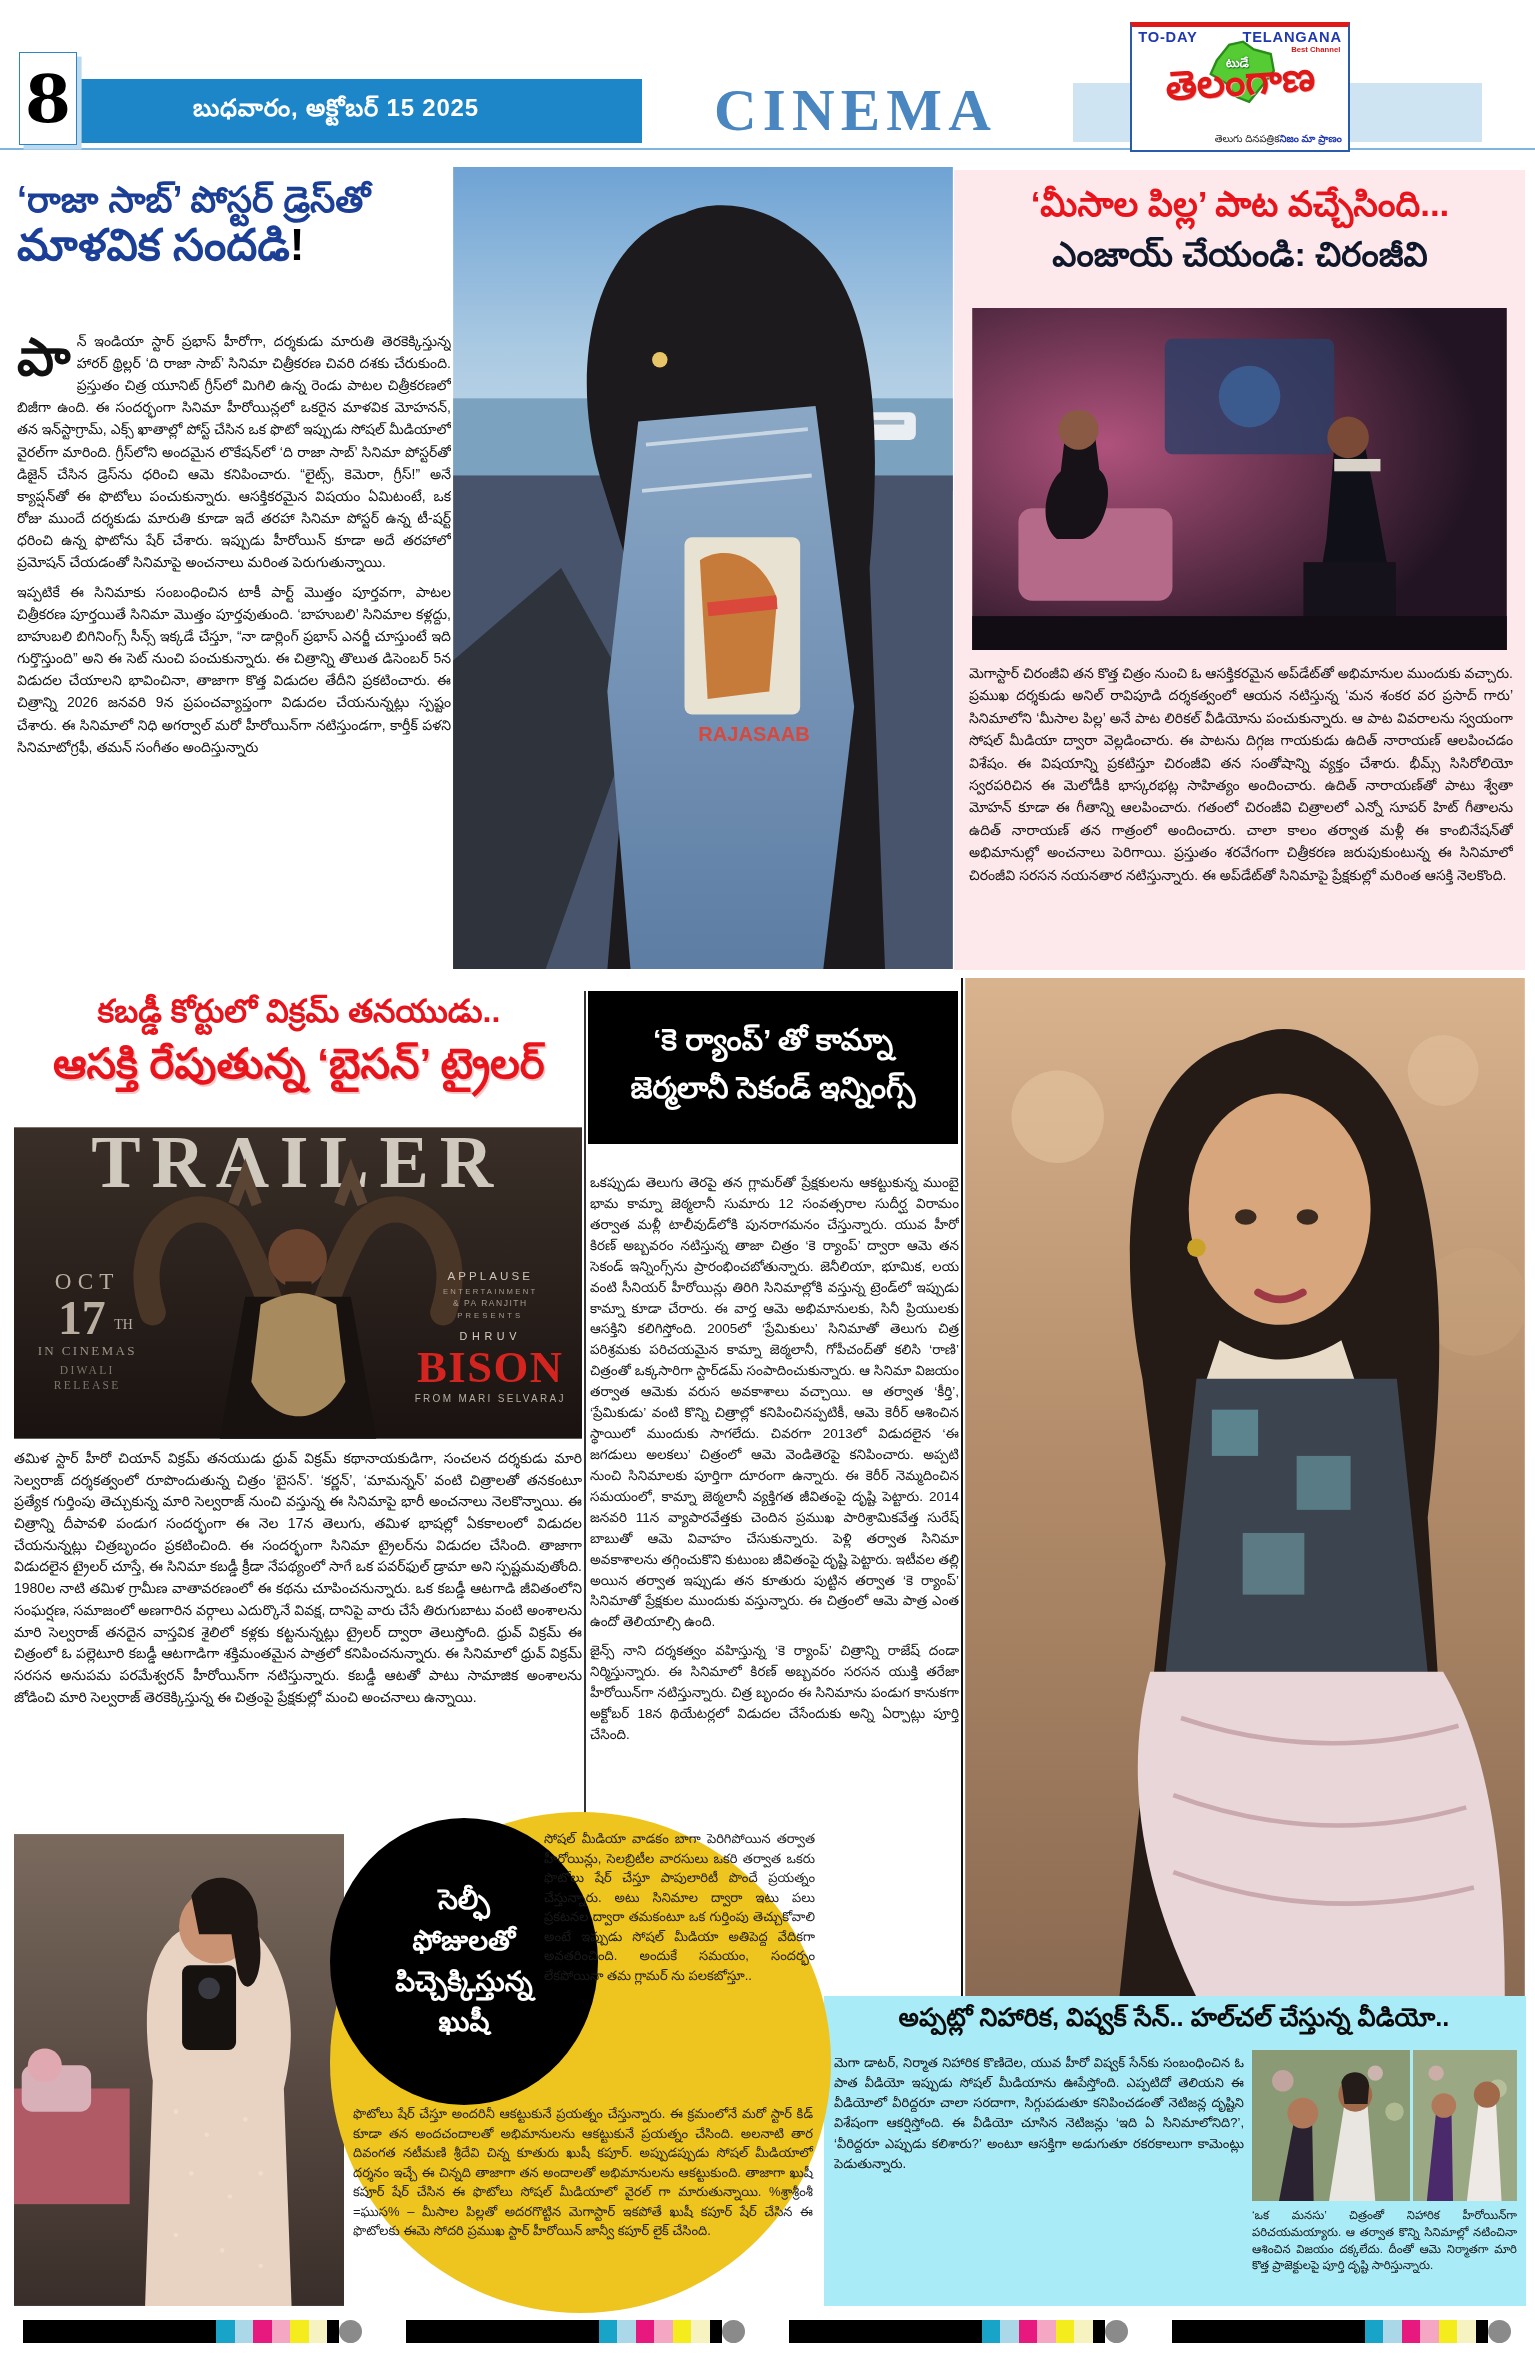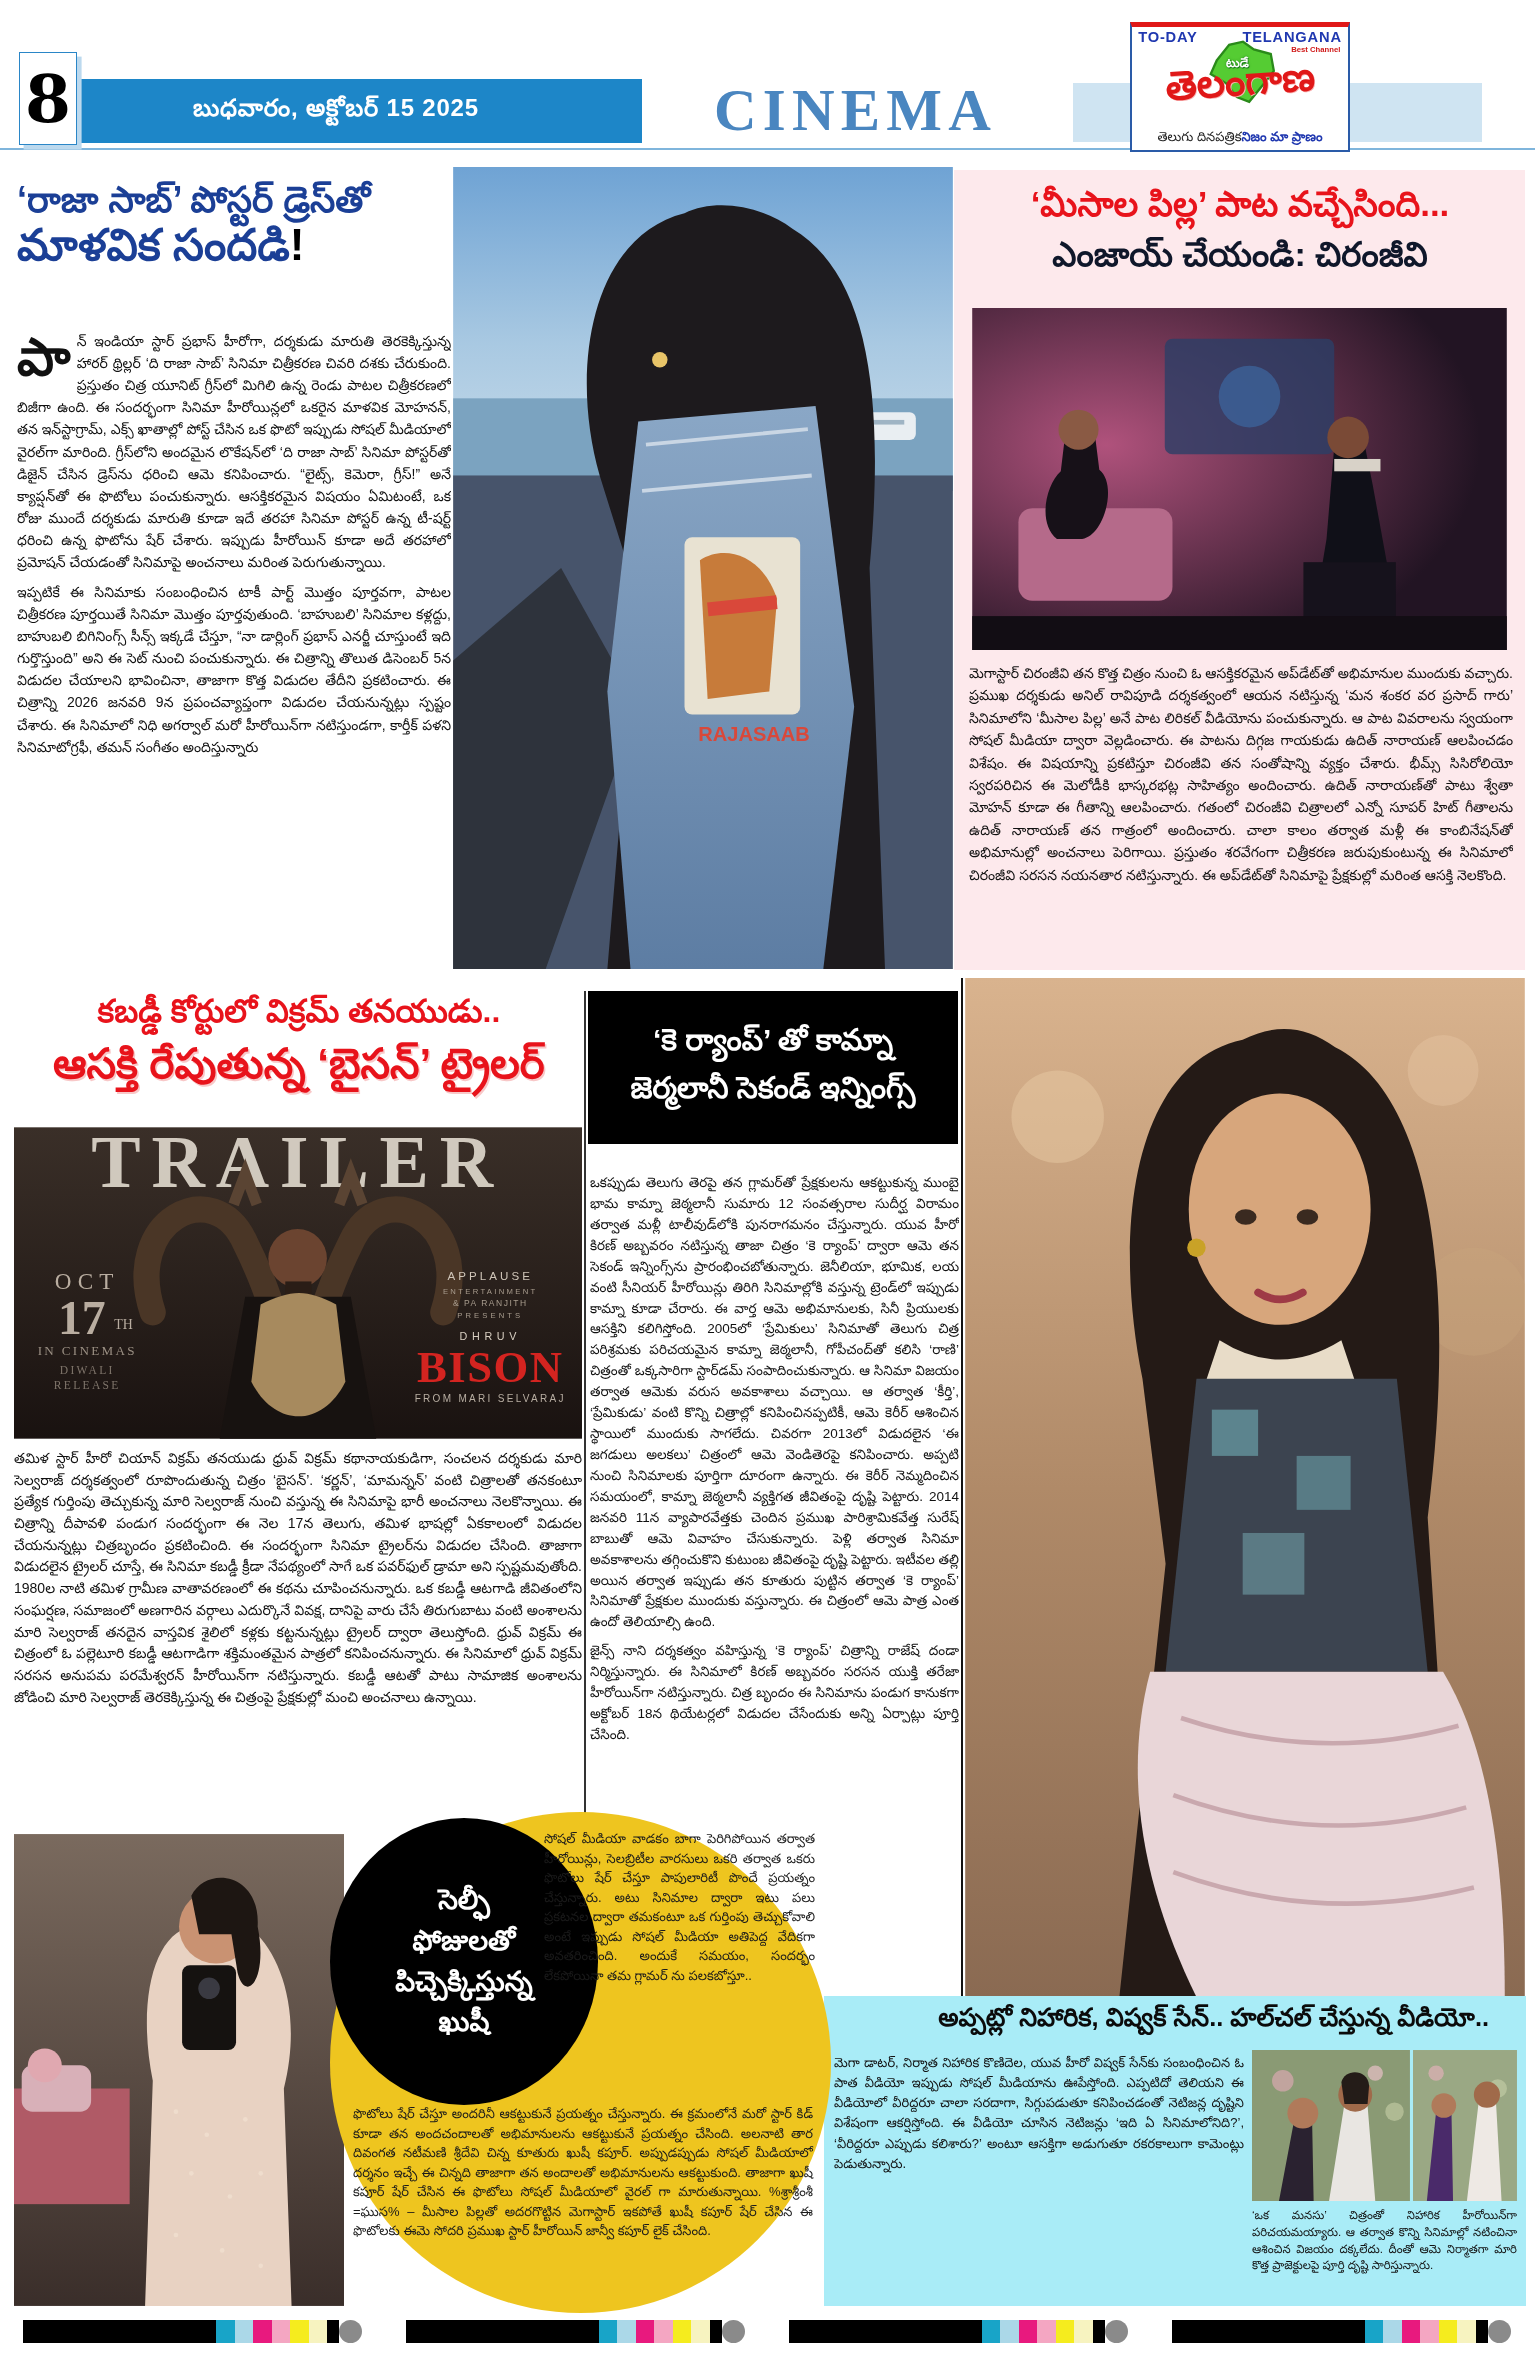--- a/index.html
+++ b/index.html
@@ -24,22 +24,22 @@
             border-top:5.4px solid #e01818;z-index:4;overflow:hidden;}
   .logo-row{display:flex;justify-content:space-between;padding:2.3px 6.2px 0 6.2px;}
   .logo-today,.logo-telangana{font-size:14.7px;font-weight:bold;color:#2038b0;letter-spacing:0.8px;}
   .logo-tag{text-align:right;font-size:7.7px;color:#d01818;font-weight:bold;padding-right:7.7px;}
   .logo-map{position:absolute;left:71px;top:10.8px;width:77px;height:71px;}
   .logo-script{position:absolute;left:7.7px;top:32px;width:201px;text-align:center;
                font-size:40px;font-weight:bold;color:#e01818;transform:rotate(-4deg);
                text-shadow:0.8px 0.8px 0 #f8b0b0;}
   .logo-badge{position:absolute;left:94px;top:29px;font-size:12.3px;font-weight:bold;color:#fff;
               text-shadow:0 0 2.3px #1a7a1a,0.8px 0.8px 0 #1a7a1a;}
-  .logo-bottom{position:absolute;left:0;bottom:2.3px;width:100%;display:flex;justify-content:center;
-               padding:0 6.2px;box-sizing:border-box;font-size:13px;}
+  .logo-bottom{position:absolute;left:0;bottom:2.3px;width:100%;display:flex;justify-content:flex-end;
+               padding:0 6.2px;box-sizing:border-box;font-size:10px;}
   .logo-bottom .l{color:#222;} .logo-bottom .r{color:#2038b0;font-weight:bold;}
 
   
   .a1-headline{left:17px;top:180px;width:463px;color:#1b3f96;font-weight:bold;line-height:1.12;}
   .a1-h1{font-size:36px;} .a1-h2{font-size:44px;}
   .a1-bang{color:#000;}
   .a1-body{left:17px;top:330px;width:434px;height:637px;font-size:14px;line-height:1.58;
            text-align:justify;overflow:hidden;}
   .a1-body p{margin:0 0 7.7px 0;}
   .dropcap{float:left;font-size:52px;line-height:.85;font-weight:bold;padding:4.6px 6.2px 0 0;color:#111;}
@@ -78,21 +78,21 @@
   .blue-circle{left:330px;top:1818px;width:268px;height:287px;background:#000000;border-radius:50%;z-index:3;
                display:flex;flex-direction:column;align-items:center;justify-content:center;color:#fff;
                font-weight:bold;font-size:28px;line-height:1.45;text-align:center;}
   .khushi-top-text{left:544px;top:1829px;width:271px;font-size:13px;line-height:1.5;text-align:justify;
                    z-index:3;color:#1a1a1a;}
   .khushi-bottom-text{left:353px;top:2104px;width:460px;font-size:13px;line-height:1.5;text-align:justify;
                       z-index:3;color:#1a1a1a;}
 
   
   .v-box{left:824px;top:1996px;width:702px;height:310px;background:#a9ecf7;z-index:1;}
-  .v-headline{left:803px;top:2003px;width:686px;text-align:right;font-weight:bold;font-size:25.4px;
+  .v-headline{left:831px;top:2003px;width:686px;text-align:center;font-weight:bold;font-size:25.4px;
               color:#0b0b0b;z-index:2;}
   .v-left{left:834px;top:2053px;width:410px;height:245px;font-size:13px;line-height:1.55;
           text-align:justify;z-index:2;overflow:hidden;}
   .stills{left:1252px;top:2050px;width:265px;height:151px;z-index:2;display:flex;gap:3.1px;}
   .v-right{left:1252px;top:2207px;width:265px;height:93px;font-size:11.6px;line-height:1.45;
            text-align:justify;z-index:2;overflow:hidden;}
 
   
   .calib{left:23px;top:2320px;width:1488px;height:23px;display:flex;justify-content:space-between;}
   .cgroup{display:flex;height:23px;}

